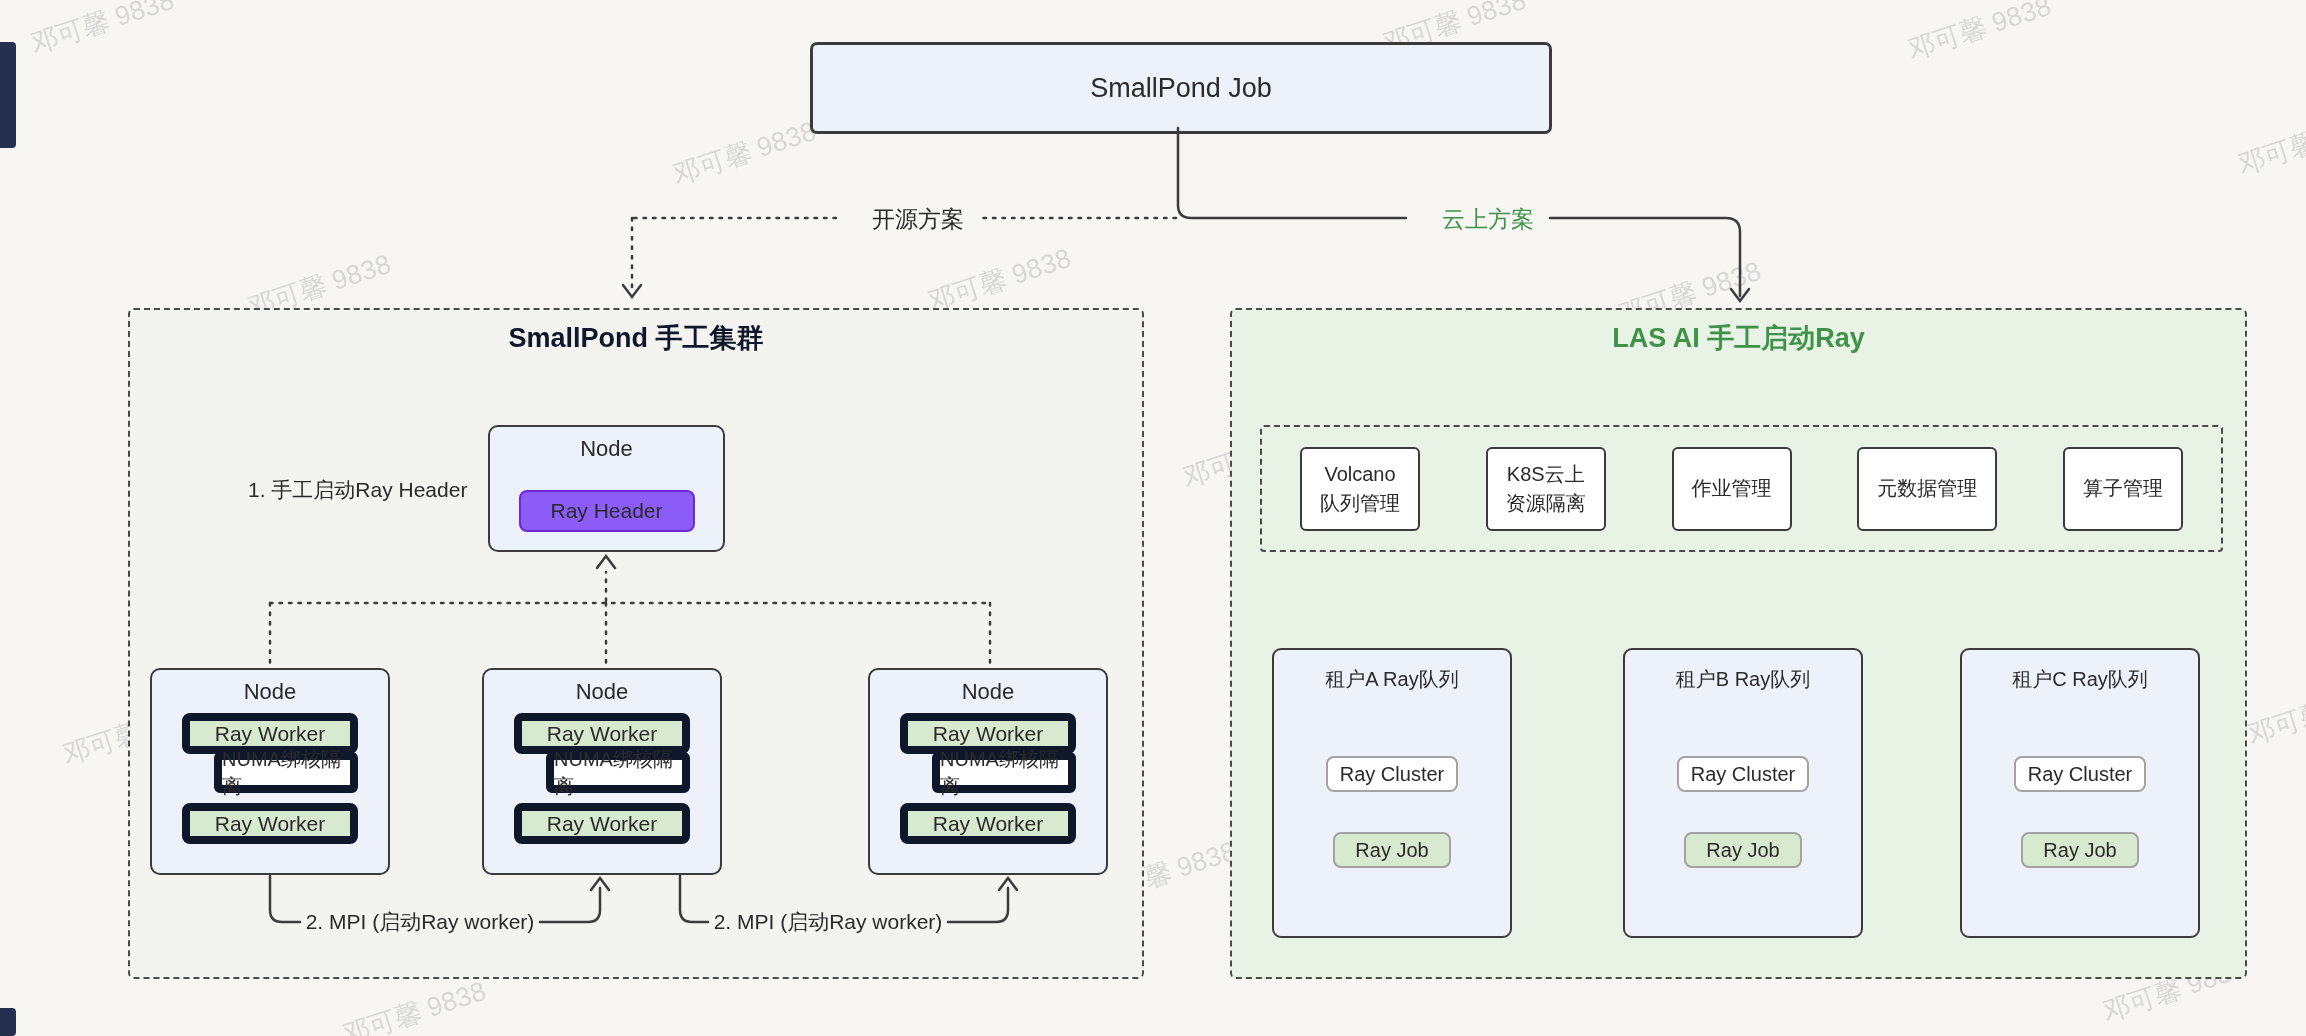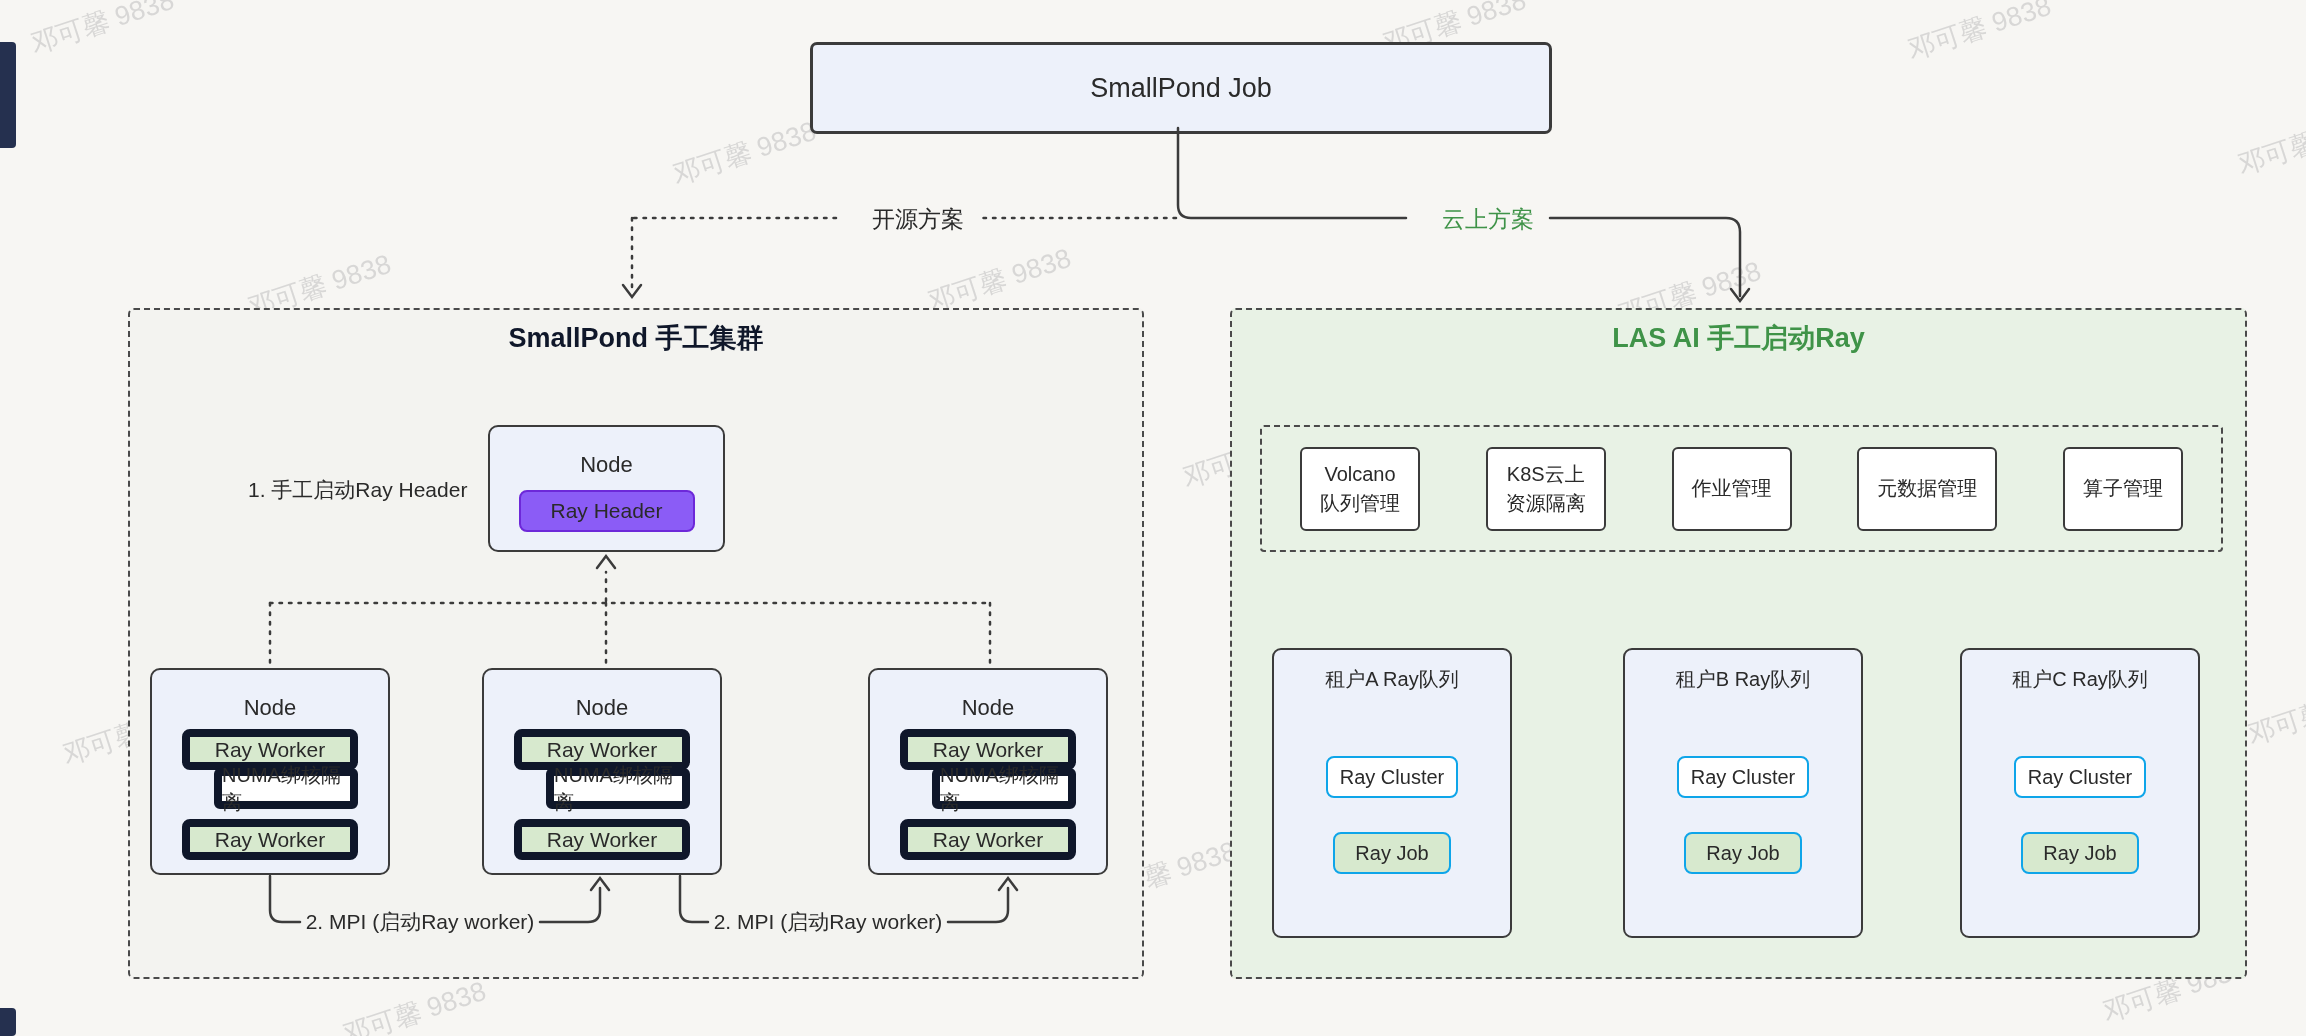--- a/index.html
+++ b/index.html
@@ -20,21 +20,21 @@
   .cluster.right{left:1230px;top:308px;width:1013px;height:667px;background:#e8f2e5;}
   .cluster-title{position:absolute;top:10px;left:0;width:100%;text-align:center;font-weight:bold;font-size:27px;}
   .orange{color:#0f172a;}
   .green-t{color:#3f9348;}
 
   .branch-label{position:absolute;top:202px;height:34px;line-height:34px;text-align:center;font-size:23px;
     background:#f7f6f3;padding:0 10px;}
   .note{position:absolute;font-size:21px;}
 
   .node{position:absolute;background:#edf1fa;border:2.5px solid #3b3b3b;border-radius:10px;box-sizing:border-box;}
-  .node-title{text-align:center;font-size:22px;margin-top:25px;}
+  .node-title{text-align:center;font-size:22px;margin-top:9px;}
   .chips{width:176px;margin:8px auto 0;display:flex;flex-direction:column;}
   .chip{box-sizing:border-box;height:41px;display:flex;align-items:center;justify-content:center;
     border:8px solid #0f172a;border-radius:8px;font-size:21px;}
   .chip.green{background:#d7e9ce;}
   .chip.white{background:#ffffff;font-size:20px;margin-left:32px;}
   .chips .chip:nth-child(2){margin-top:-2px;border-radius:6px;}
   .chips .chip:nth-child(3){margin-top:10px;}
 
   .hdr-chip{position:absolute;left:50%;transform:translateX(-50%);top:63px;width:176px;height:42px;
     background:#8b5cf6;border:2px solid #6d28d9;border-radius:8px;box-sizing:border-box;
@@ -47,22 +47,22 @@
     border-radius:4px;box-sizing:border-box;display:flex;align-items:center;justify-content:space-between;
     padding:0 38px;}
   .svc{background:#fff;border:2px solid #3b3b3b;border-radius:6px;height:84px;box-sizing:border-box;
     display:flex;flex-direction:column;align-items:center;justify-content:center;padding:0 18px;
     font-size:20px;line-height:1.45;text-align:center;min-width:110px;}
   .svc span:empty{display:none;}
 
   .tenant{position:absolute;top:648px;width:240px;height:290px;background:#edf1fa;border:2.5px solid #3b3b3b;
     border-radius:9px;box-sizing:border-box;}
   .tenant-title{text-align:center;font-size:20px;margin-top:16px;}
-  .tenant .box{position:absolute;left:50%;transform:translateX(-50%);box-sizing:border-box;height:42px;
-    display:flex;align-items:center;justify-content:center;border:2px solid #0ea5e9;border-radius:8px;font-size:20px;}
+  .tenant .box{position:absolute;left:50%;transform:translateX(-50%);box-sizing:border-box;height:36px;
+    display:flex;align-items:center;justify-content:center;border:2px solid #a3a3a3;border-radius:8px;font-size:20px;}
   .tenant .box.cluster-box{top:106px;width:132px;background:#fff;}
   .tenant .box.job-box{top:182px;width:118px;background:#d7e9ce;}
 
   svg.lines{position:absolute;left:0;top:0;pointer-events:none;}
 </style>
 </head>
 <body>
 
 <div class="stage">
 

